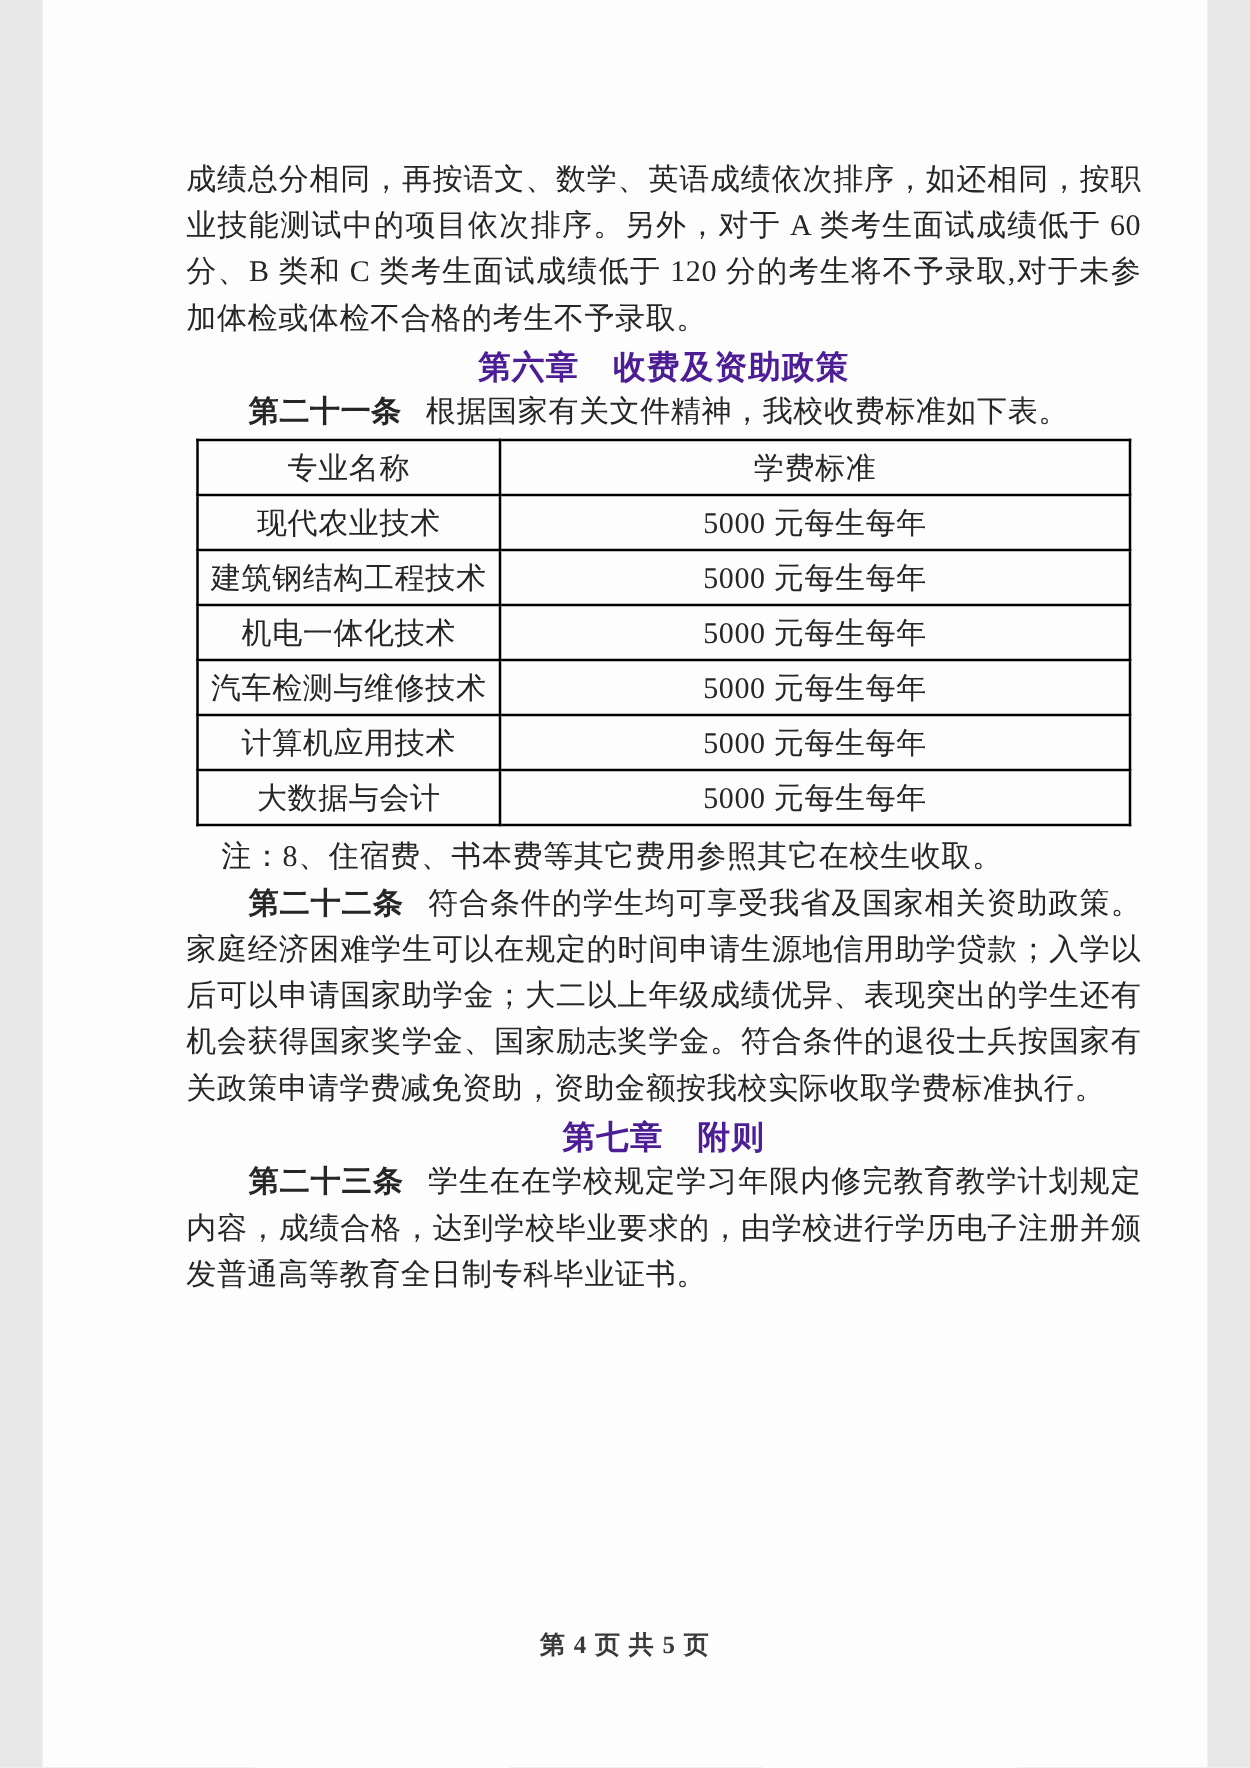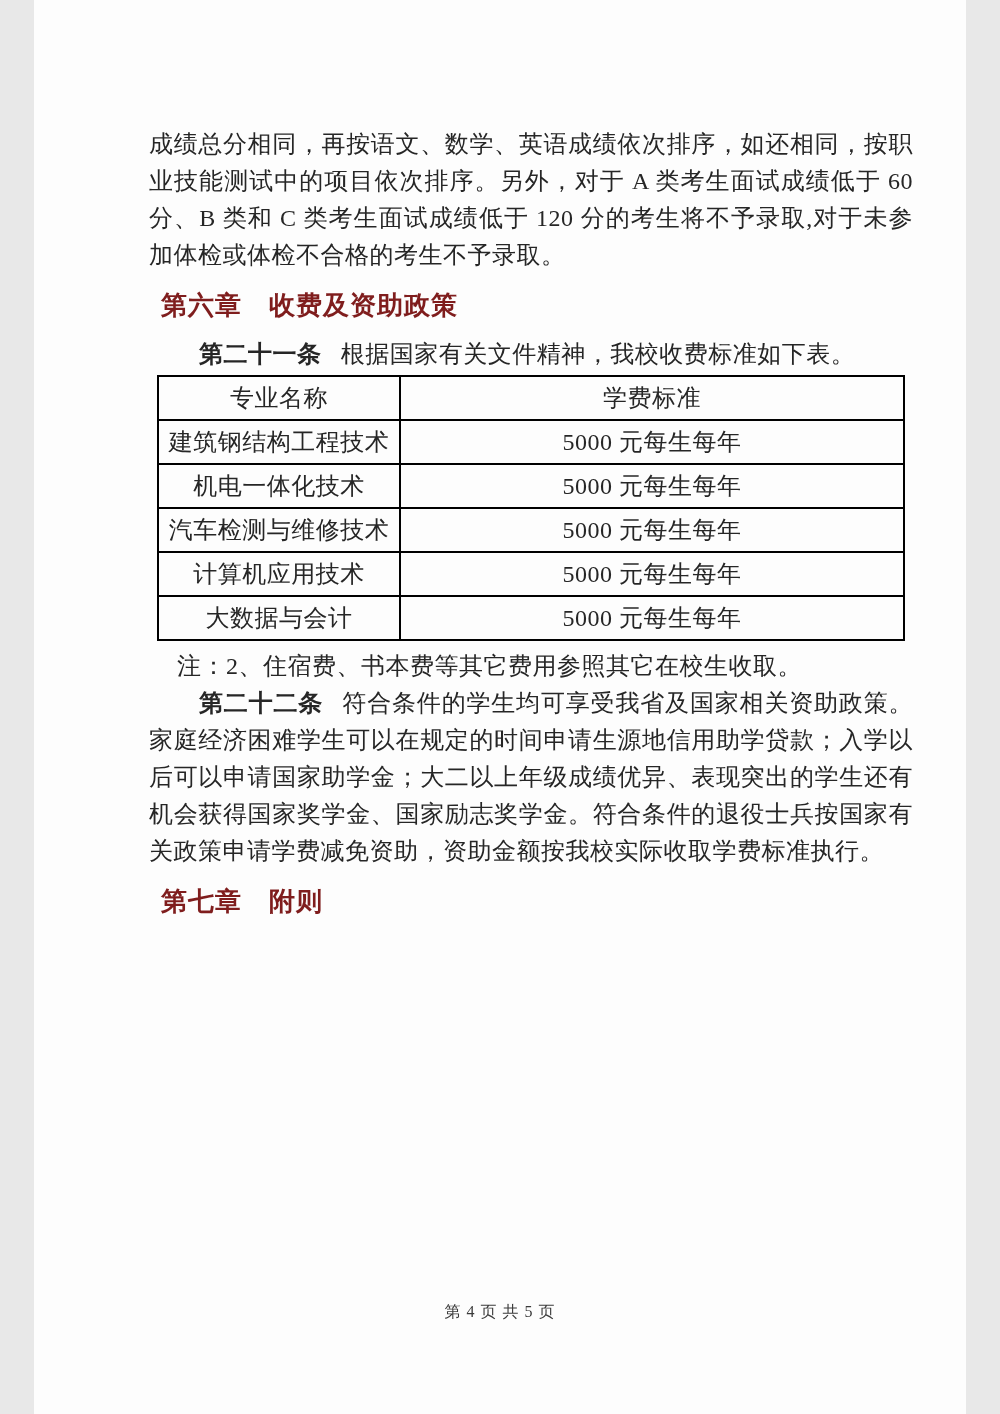--- a/index.html
+++ b/index.html
@@ -29,28 +29,28 @@
     line-height: 37px;
     text-align: justify;
     letter-spacing: 0.5px;
   }
   .indent { text-indent: 50px; }
   .art-label {
     font-weight: bold;
     margin-right: 0.8em;
   }
   .chapter {
-    margin: 12px;
+    margin: 0;
     font-size: 26px;
     line-height: 38px;
-    text-align: left;
+    text-align: center;
     font-weight: bold;
     letter-spacing: 1px;
     font-family: "Liberation Sans", "DejaVu Sans", sans-serif;
-    color: #7f1d1d;
+    color: #4c1d95;
   }
   table.fee {
     border-collapse: collapse;
     table-layout: fixed;
     width: 742px;
     margin: 2px 0 7px 8px;
   }
   table.fee td {
     border: 2px solid #000000;
     height: 42px;
@@ -69,43 +69,48 @@
     letter-spacing: 0.5px;
   }
   .note1 { padding-left: 28px; }
   .note2 { text-indent: 89px; text-align: justify; }
   .footer {
     position: absolute;
     top: 1302px;
     left: 0;
     width: 100%;
     text-align: center;
-    font-size: 16px;
+    font-size: 20px;
     letter-spacing: 1px;
     color: #3a3a3a;
+    font-weight: bold;
   }
 </style>
 </head>
 <body>
 
 <div class="page">
   <div class="content">
 
     <p class="para">成绩总分相同，再按语文、数学、英语成绩依次排序，如还相同，按职业技能测试中的项目依次排序。另外，对于 A 类考生面试成绩低于 60 分、B 类和 C 类考生面试成绩低于 120 分的考生将不予录取,对于未参加体检或体检不合格的考生不予录取。</p>
 
 
     <h2 class="chapter">第六章　收费及资助政策</h2>
 
     <p class="para indent"><b class="art-label">第二十一条</b><span>根据国家有关文件精神，我校收费标准如下表。</span></p>
 
     <table class="fee">
       <tbody>
           <tr>
         <td class="col-major">专业名称</td>
         <td class="col-tuition">学费标准</td>
+      </tr>
+      <tr>
+        <td>现代农业技术</td>
+        <td>5000 元每生每年</td>
       </tr>
       <tr>
         <td>建筑钢结构工程技术</td>
         <td>5000 元每生每年</td>
       </tr>
       <tr>
         <td>机电一体化技术</td>
         <td>5000 元每生每年</td>
       </tr>
       <tr>
@@ -116,23 +121,24 @@
         <td>计算机应用技术</td>
         <td>5000 元每生每年</td>
       </tr>
       <tr>
         <td>大数据与会计</td>
         <td>5000 元每生每年</td>
       </tr>
     </tbody>
       </table>
 
-    <p class="note note1">注：2、住宿费、书本费等其它费用参照其它在校生收取。</p>
+    <p class="note note1">注：8、住宿费、书本费等其它费用参照其它在校生收取。</p>
 
     <p class="para indent"><b class="art-label">第二十二条</b><span>符合条件的学生均可享受我省及国家相关资助政策。家庭经济困难学生可以在规定的时间申请生源地信用助学贷款；入学以后可以申请国家助学金；大二以上年级成绩优异、表现突出的学生还有机会获得国家奖学金、国家励志奖学金。符合条件的退役士兵按国家有关政策申请学费减免资助，资助金额按我校实际收取学费标准执行。</span></p>
 
     <h2 class="chapter">第七章　附则</h2>
 
+    <p class="para indent"><b class="art-label">第二十三条</b><span>学生在在学校规定学习年限内修完教育教学计划规定内容，成绩合格，达到学校毕业要求的，由学校进行学历电子注册并颁发普通高等教育全日制专科毕业证书。</span></p>
 
   </div>
 
   <div class="footer">第 4 页 共 5 页</div>
 </div>
 
 </body></html>

